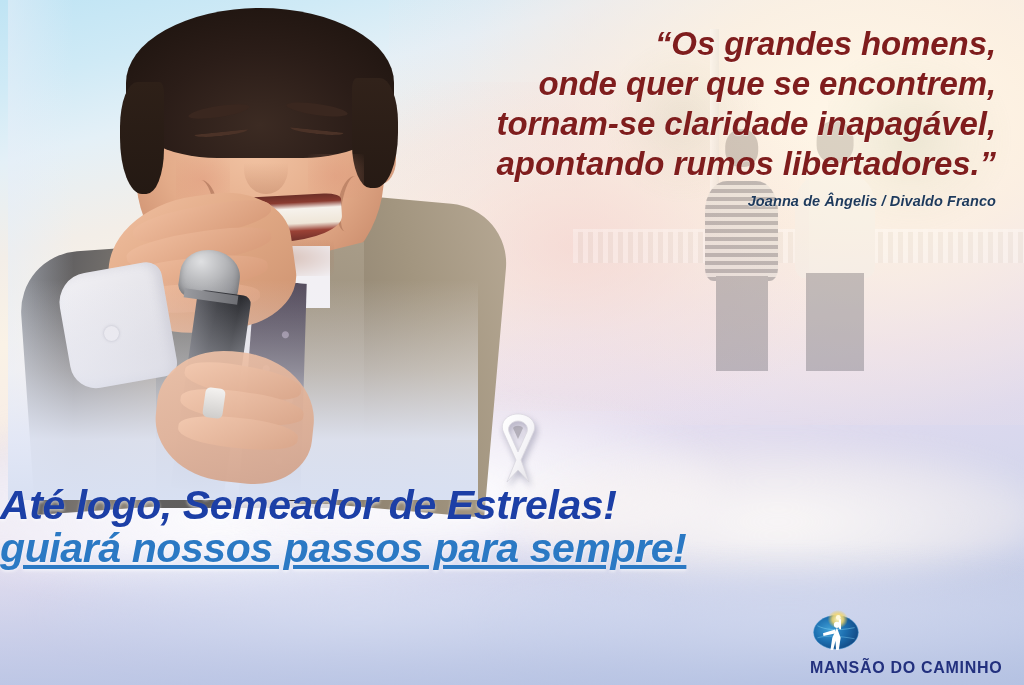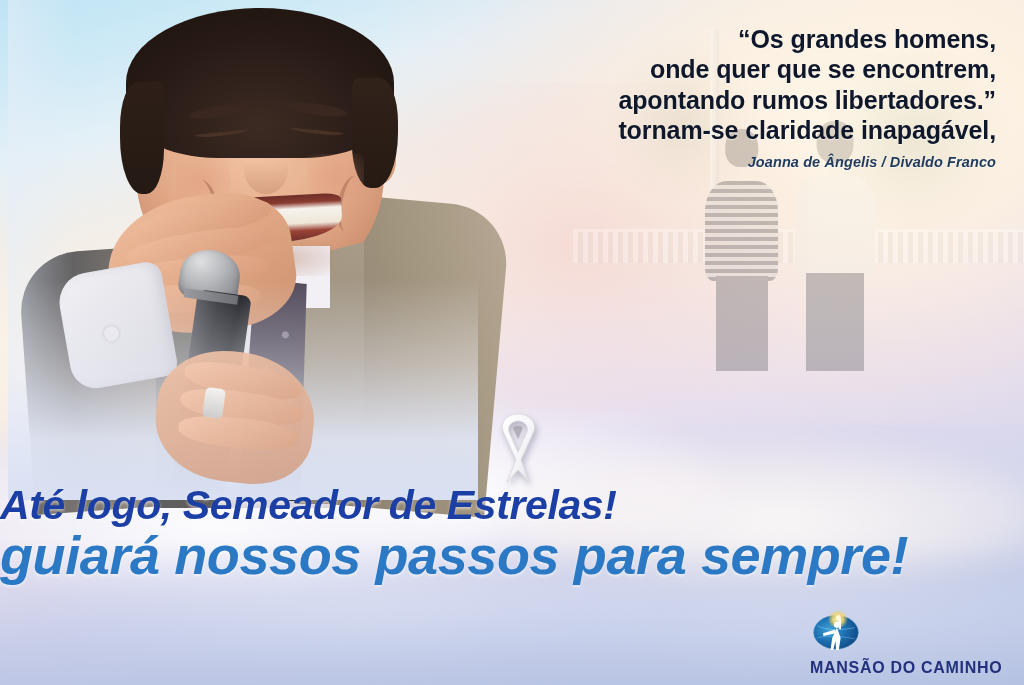--- a/index.html
+++ b/index.html
@@ -260,23 +260,23 @@
   .lf3 { left:170px; top:418px; width:120px; height:30px; transform:rotate(6deg); }
   .ring { left:196px; top:388px; width:20px; height:30px;
     background:linear-gradient(180deg,#f4f2f0,#cfcdcb); border-radius:5px; z-index:8; transform:rotate(8deg); }
 
   
   .quote {
     position:absolute; right:28px; top:24px; width:560px;
     text-align:right; z-index:20;
   }
   .quote-line {
-    font-weight:bold;
-    font-size:25px; line-height:1.21;
-    color:#0f172a;
+    font-style:italic; font-weight:bold;
+    font-size:33px; line-height:1.21;
+    color:#7f1d1d;
     letter-spacing:-0.1px;
     white-space:nowrap;
     text-shadow:0 1px 1px rgba(255,255,255,0.55);
   }
   .quote-attr {
     margin-top:9px;
     font-style:italic; font-weight:bold;
     font-size:14.5px; color:#1e3a5c;
     letter-spacing:0.1px;
     text-shadow:0 1px 1px rgba(255,255,255,0.5);
@@ -294,21 +294,21 @@
     text-align:left;
   }
   .hl {
     font-style:italic; font-weight:bold;
     letter-spacing:-0.4px;
     white-space:nowrap;
     text-shadow:0 2px 3px rgba(255,255,255,0.5);
   }
   .hl1 { font-size:41px; line-height:1.03; color:#1c3fa6; }
   .hl2 { font-size:41px; line-height:1.08; color:#1c3fa6; }
-  .hl3 { font-size:54px; line-height:1.08; color:#2b79c4; }
+  .hl3 { font-size:41px; line-height:1.08; color:#2b79c4;text-decoration:underline; }
 
   
   .logo-left {
     position:absolute; left:14px; bottom:6px; width:200px; z-index:25;
     text-align:center;
   }
   .logo-right {
     position:absolute; right:14px; bottom:8px; width:200px; z-index:25;
     text-align:left;
   }
@@ -408,22 +408,22 @@
     <div class="cl cl2"></div>
     <div class="cl cl3"></div>
     <div class="cl cl4"></div>
     <div class="cl cl5"></div>
     <div class="bottom-haze"></div>
   </div>
 
   <div class="quote">
     <div class="quote-line">“Os grandes homens,</div>
     <div class="quote-line">onde quer que se encontrem,</div>
+    <div class="quote-line">tornam-se claridade inapagável,</div>
     <div class="quote-line">apontando rumos libertadores.”</div>
-    <div class="quote-line">tornam-se claridade inapagável,</div>
     <div class="quote-attr">Joanna de Ângelis / Divaldo Franco</div>
   </div>
 
   <div class="ribbon">
     <svg viewBox="0 0 62 78" width="62" height="78" aria-hidden="true">
       <defs>
         <linearGradient id="rg" x1="0" y1="0" x2="1" y2="1">
           <stop offset="0%" stop-color="#ffffff"></stop>
           <stop offset="55%" stop-color="#f6f5f8"></stop>
           <stop offset="100%" stop-color="#e2e0e6"></stop>

